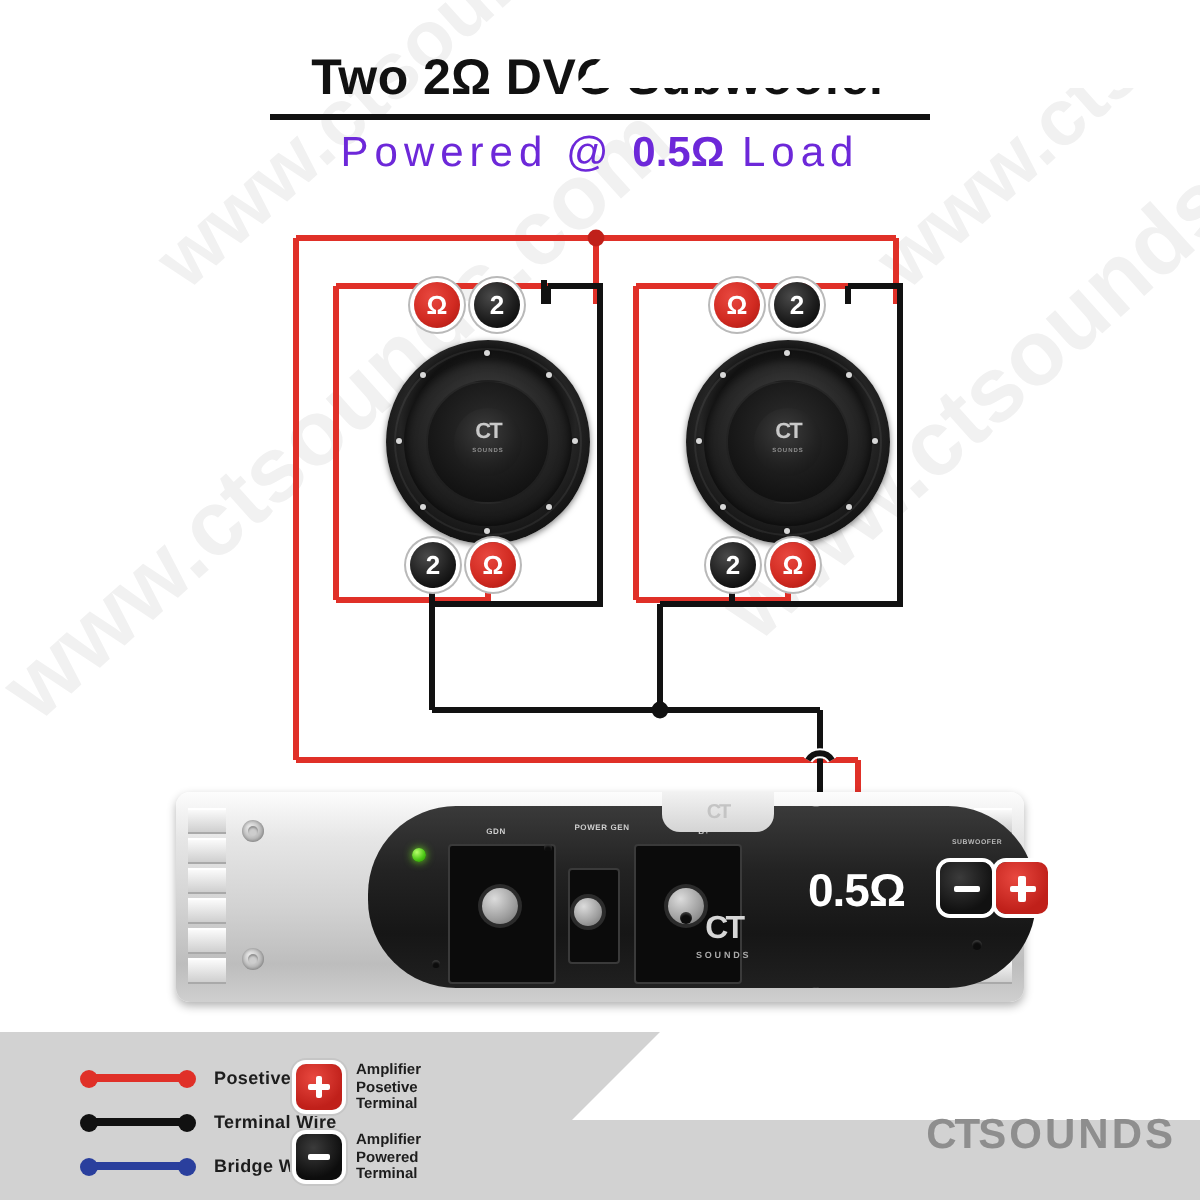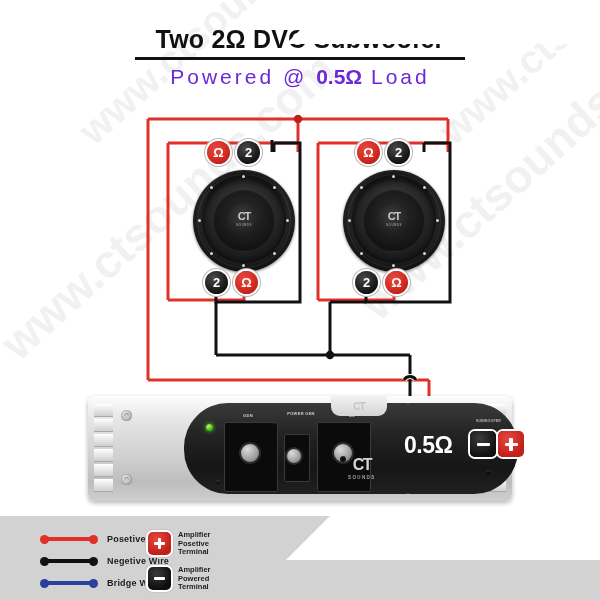--- a/index.html
+++ b/index.html
@@ -426,21 +426,21 @@
     </span>
     <span class="lg-txt">Posetive Wire</span>
   </div>
 
   <div class="lg-row" style="left:40px;top:556px;">
     <span class="wire-ico">
       <i class="bar" style="background:#111;"></i>
       <i class="cap a" style="background:#111;"></i>
       <i class="cap b" style="background:#111;"></i>
     </span>
-    <span class="lg-txt">Negetive Wire</span>
+    <span class="lg-txt">Terminal Wire</span>
   </div>
 
   <div class="lg-row" style="left:40px;top:578px;">
     <span class="wire-ico">
       <i class="bar" style="background:#2a3f9d;"></i>
       <i class="cap a" style="background:#2a3f9d;"></i>
       <i class="cap b" style="background:#2a3f9d;"></i>
     </span>
     <span class="lg-txt">Bridge Wire</span>
   </div>
@@ -465,14 +465,17 @@
         <i class="hbar" style="left:1px;top:5px;width:11px;height:3px;"></i>
       </span>
     </span>
     <span class="tm-txt">
       <span>Amplifier</span><br>
       <span>Powered</span><br>
       <span>Terminal</span>
     </span>
   </div>
 
+  <div class="brandmark">
+    <span>CT</span><span class="s">SOUNDS</span>
+  </div>
 
 </div>
 
 </body></html>

